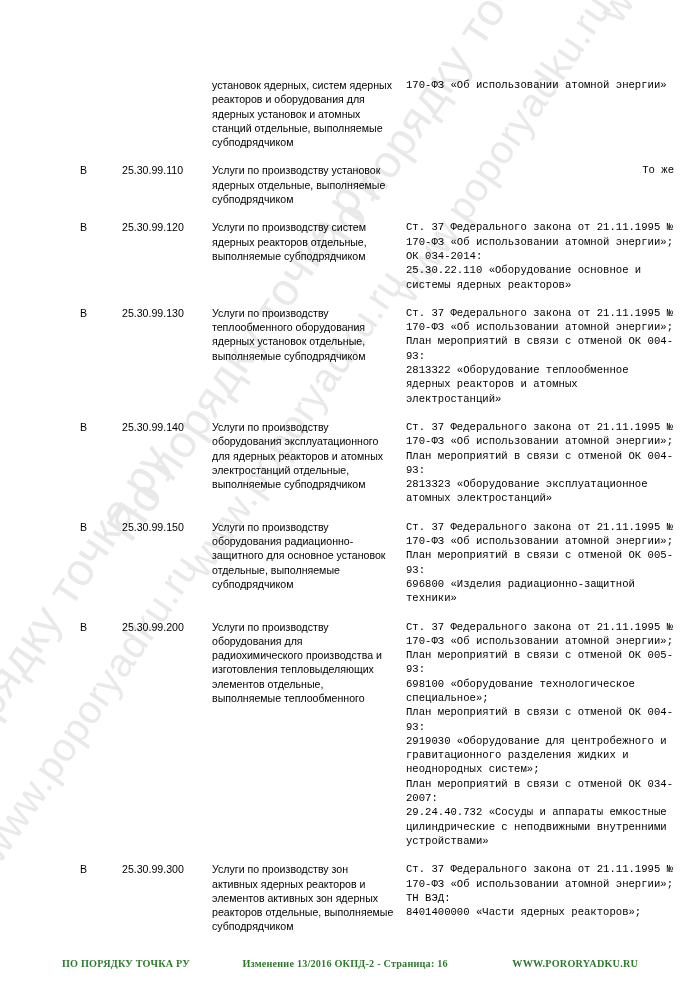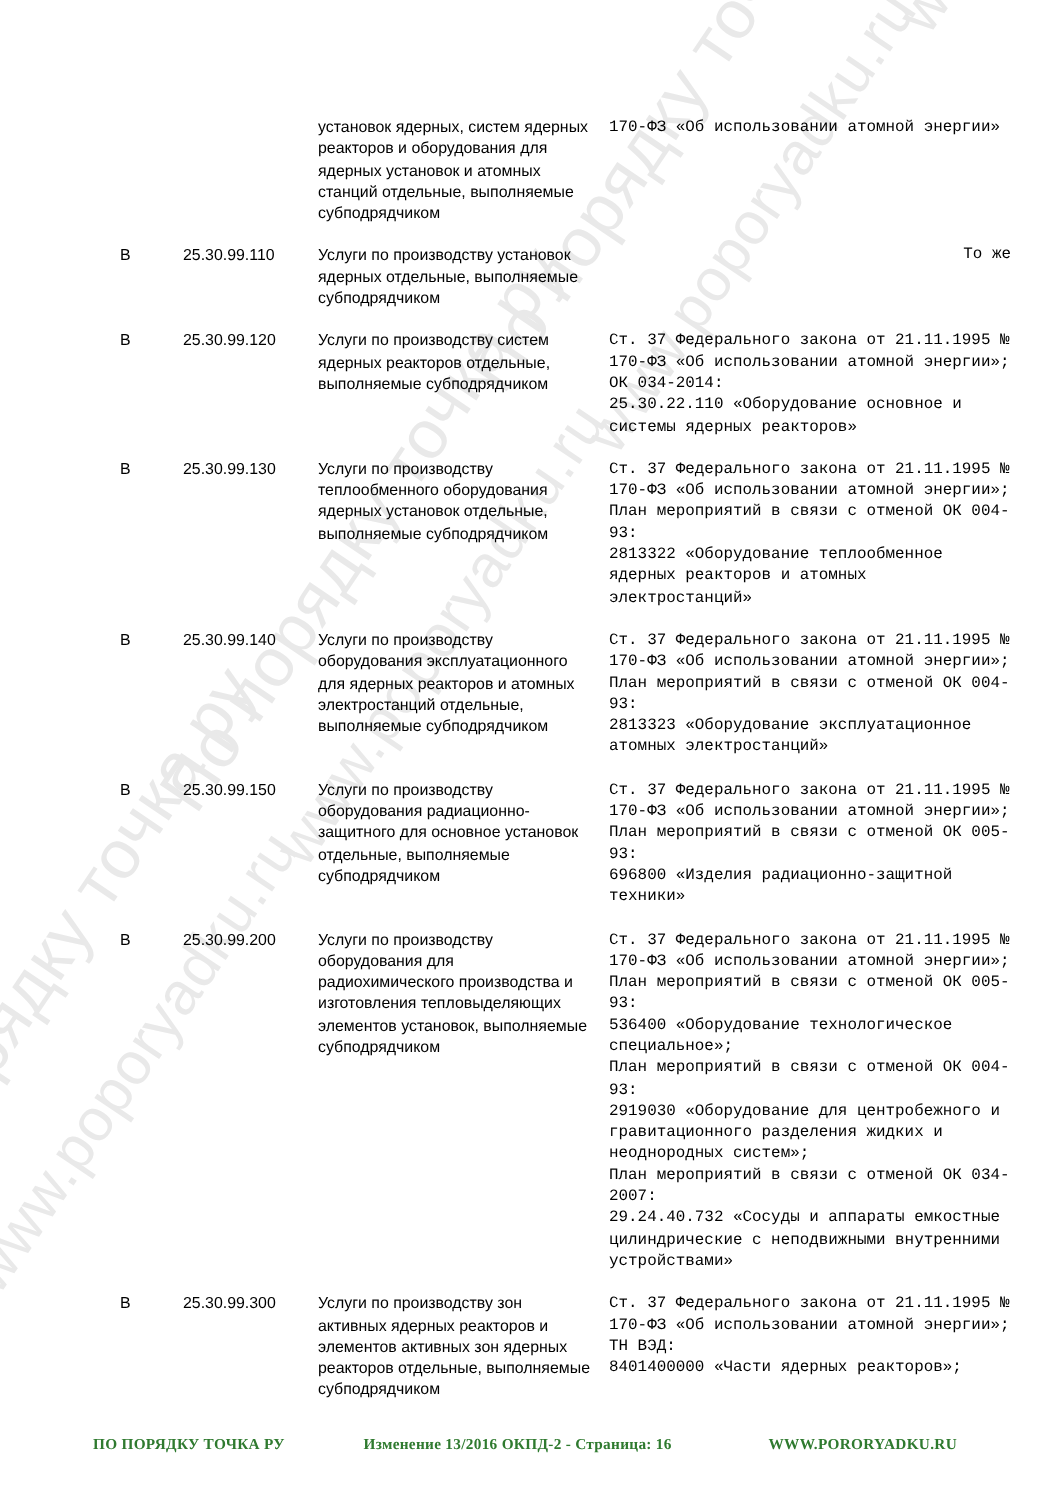--- a/index.html
+++ b/index.html
@@ -177,25 +177,25 @@
           <td class="col-name">Услуги по производству оборудования радиационно-защитного для основное установок отдельные, выполняемые субподрядчиком</td>
           <td class="col-ref">
             <span class="ref-line">Ст. 37 Федерального закона от 21.11.1995 № 170-ФЗ «Об использовании атомной энергии»;</span>
             <span class="ref-line">План мероприятий в связи с отменой ОК 005-93:</span>
             <span class="ref-line">696800 «Изделия радиационно-защитной техники»</span>
           </td>
         </tr>
         <tr>
           <td class="col-letter">В</td>
           <td class="col-code">25.30.99.200</td>
-          <td class="col-name">Услуги по производству оборудования для радиохимического производства и изготовления тепловыделяющих элементов установок, выполняемые субподрядчиком</td>
+          <td class="col-name">Услуги по производству оборудования для радиохимического производства и изготовления тепловыделяющих элементов отдельные, выполняемые теплообменного</td>
           <td class="col-ref">
             <span class="ref-line">Ст. 37 Федерального закона от 21.11.1995 № 170-ФЗ «Об использовании атомной энергии»;</span>
             <span class="ref-line">План мероприятий в связи с отменой ОК 005-93:</span>
-            <span class="ref-line">536400 «Оборудование технологическое специальное»;</span>
+            <span class="ref-line">698100 «Оборудование технологическое специальное»;</span>
             <span class="ref-line">План мероприятий в связи с отменой ОК 004-93:</span>
             <span class="ref-line">2919030 «Оборудование для центробежного и гравитационного разделения жидких и неоднородных систем»;</span>
             <span class="ref-line">План мероприятий в связи с отменой ОК 034-2007:</span>
             <span class="ref-line">29.24.40.732 «Сосуды и аппараты емкостные цилиндрические с неподвижными внутренними устройствами»</span>
           </td>
         </tr>
         <tr>
           <td class="col-letter">В</td>
           <td class="col-code">25.30.99.300</td>
           <td class="col-name">Услуги по производству зон активных ядерных реакторов и элементов активных зон ядерных реакторов отдельные, выполняемые субподрядчиком</td>

